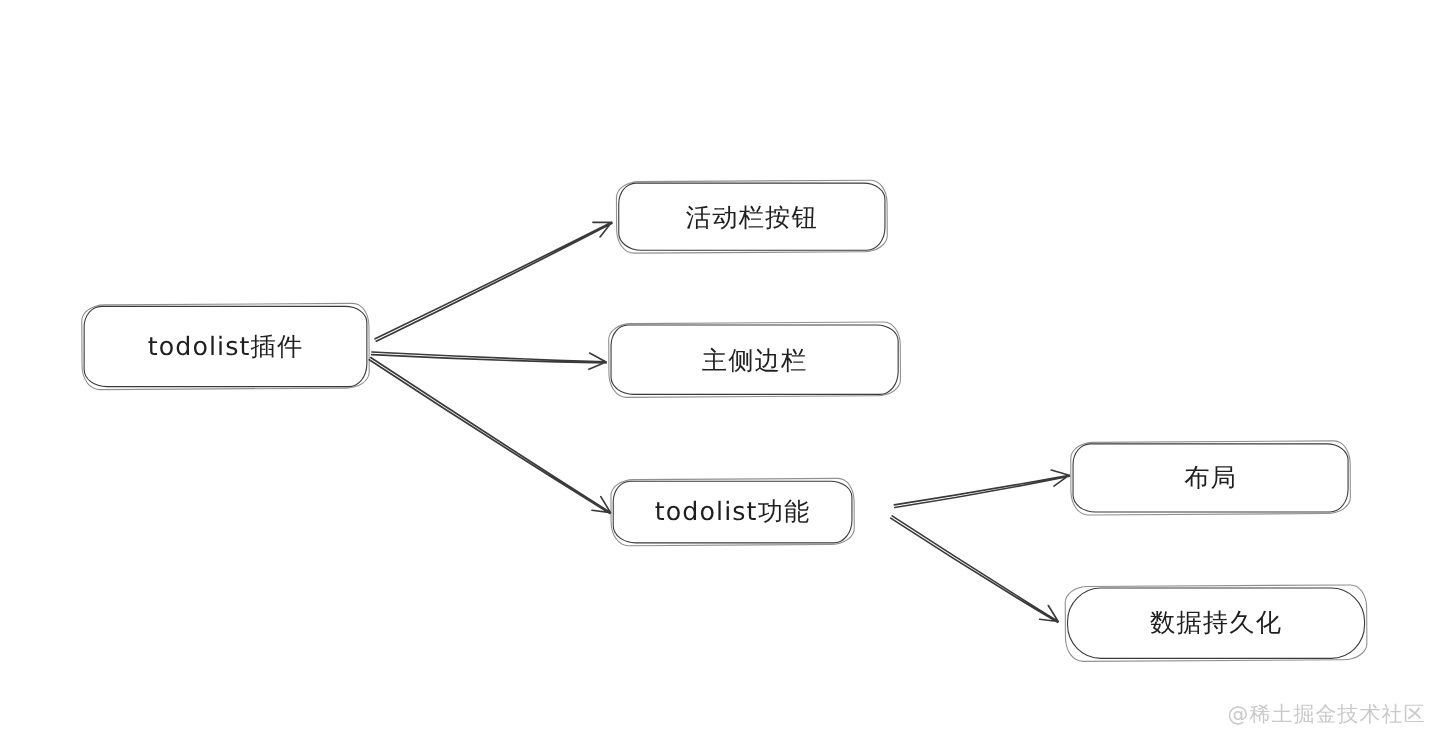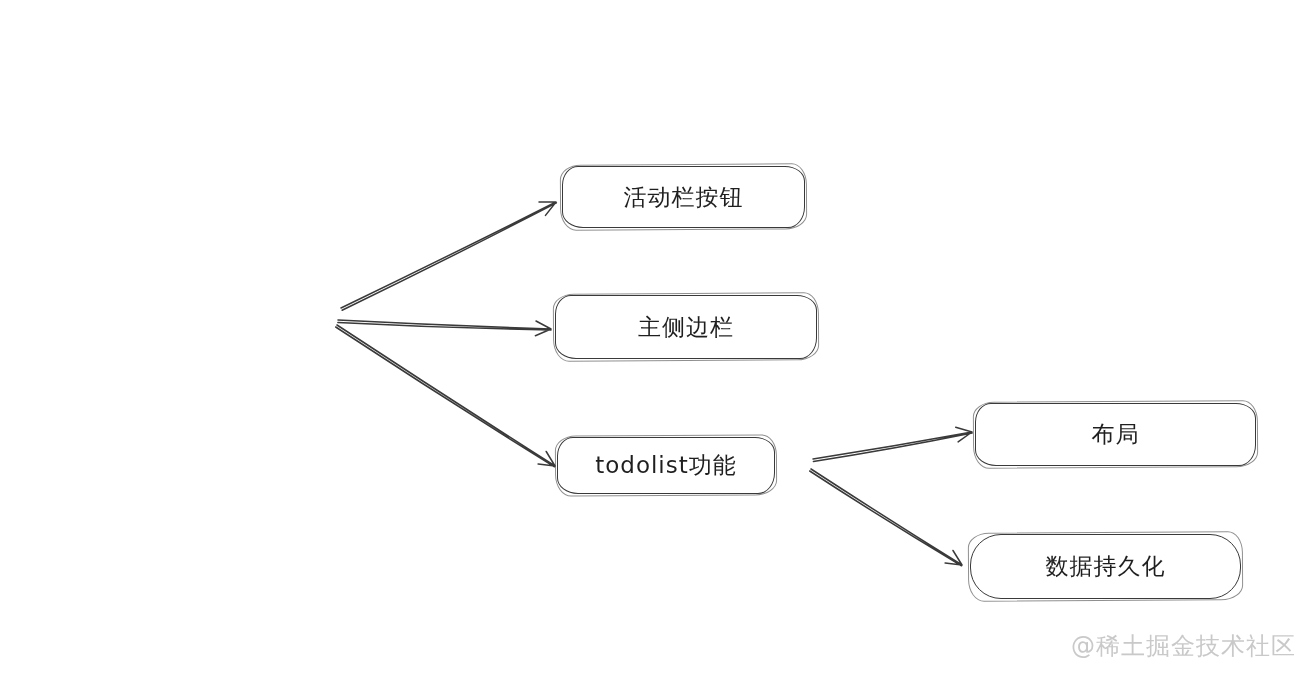--- a/index.html
+++ b/index.html
@@ -45,53 +45,56 @@
   .node-label {
     font-size: 23px;
     letter-spacing: 1px;
     color: #1f1f1f;
     white-space: nowrap;
   }
   .watermark {
     position: absolute;
     right: 18px;
     bottom: 20px;
-    font-size: 24px;
+    font-size: 19px;
     letter-spacing: 1px;
     color: #c9c9c9;
     user-select: none;
   }
 </style>
 </head>
 <body>
 
 <div class="canvas">
 
   <svg class="edges-layer" viewBox="0 0 1314 682" xmlns="http://www.w3.org/2000/svg">
       <path d="M341 308 Q448.9 255.9 556 202 M342.1 310.2 Q450 258 556.4 202.9 M545.5 215.4 L556 202 L539 202.1" stroke="#3a3a3a"></path>
       <path d="M338 320 Q444.5 325.5 551 329 M337.9 322.4 Q444.4 327.9 551 330 M535.4 335.7 L551 329 L536 321" stroke="#3a3a3a"></path>
       <path d="M337 325 Q445.5 396.3 555 466 M335.7 327 Q444.2 398.4 554.5 466.8 M538.1 463.9 L555 466 L546.2 451.5" stroke="#3a3a3a"></path>
       <path d="M813 459 Q892.7 446.5 972 432 M813.4 461.4 Q893.1 448.9 972.2 432.9 M958.1 441.9 L972 432 L955.7 427.3" stroke="#3a3a3a"></path>
       <path d="M811 469 Q886 517.8 962 565 M809.7 471 Q884.7 519.9 961.5 565.8 M945.1 563 L962 565 L953 550.5" stroke="#3a3a3a"></path>
     </svg>
 
+  <div class="node" style="left: 76px; top: 278px; width: 258px; height: 74px; border-color: rgb(58, 58, 58);">
+    <span class="node-label" style="color: rgb(31, 31, 31);">todolist插件</span>
+  </div>
 
   <div class="node" style="left: 562px; top: 166px; width: 243px; height: 62px; border-color: rgb(58, 58, 58);">
     <span class="node-label" style="color: rgb(31, 31, 31);">活动栏按钮</span>
   </div>
 
   <div class="node" style="left: 555px; top: 295px; width: 262px; height: 64px; border-color: rgb(58, 58, 58);">
     <span class="node-label" style="color: rgb(31, 31, 31);">主侧边栏</span>
   </div>
 
   <div class="node" style="left: 557px; top: 437px; width: 218px; height: 57px; border-color: rgb(58, 58, 58);">
     <span class="node-label" style="color: rgb(31, 31, 31);">todolist功能</span>
   </div>
 
-  <div class="node" style="left: 975px; top: 403px; width: 281px; height: 63px; border-color: rgb(58, 58, 58);">
+  <div class="node" style="left: 975px; top: 403px; width: 251px; height: 63px; border-color: rgb(58, 58, 58);">
     <span class="node-label" style="color: rgb(31, 31, 31);">布局</span>
   </div>
 
   <div class="node" style="left: 970px; top: 534px; width: 271px; height: 65px; border-color: rgb(58, 58, 58); border-radius: 31px;">
     <span class="node-label" style="color: rgb(31, 31, 31);">数据持久化</span>
   </div>
 
   <div class="watermark" style="color: rgb(201, 201, 201);">@稀土掘金技术社区</div>
 
 </div>

